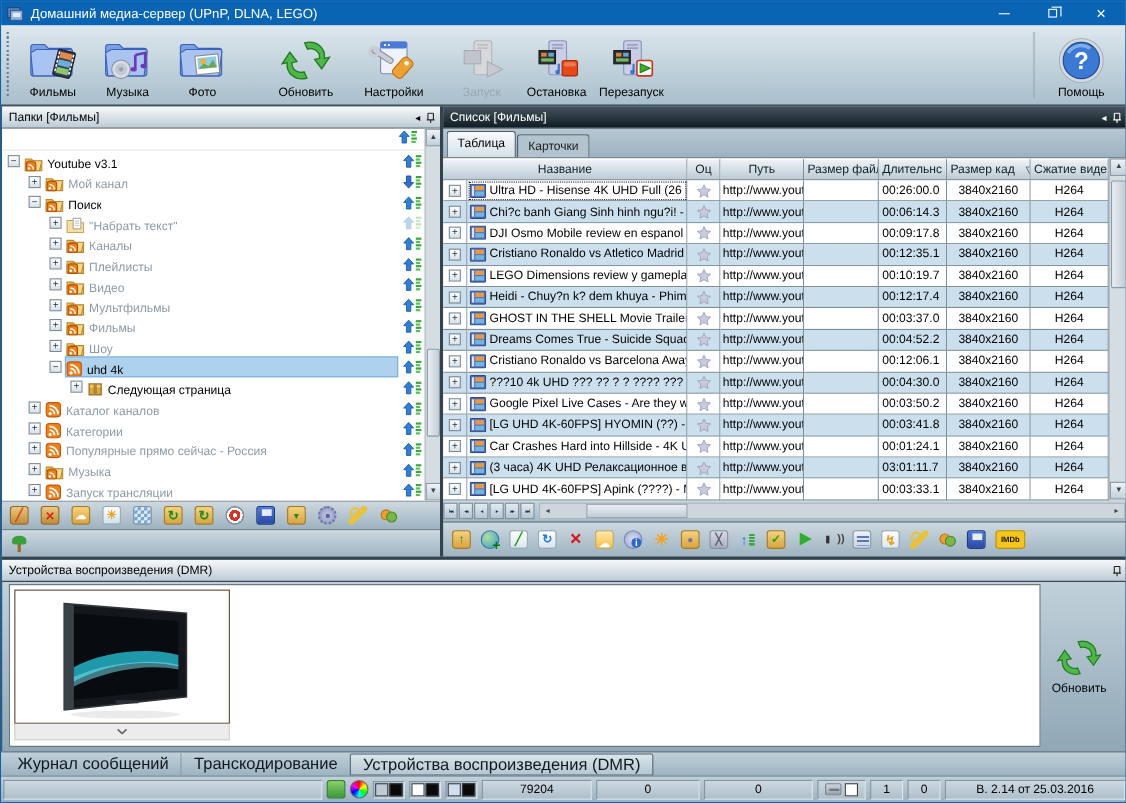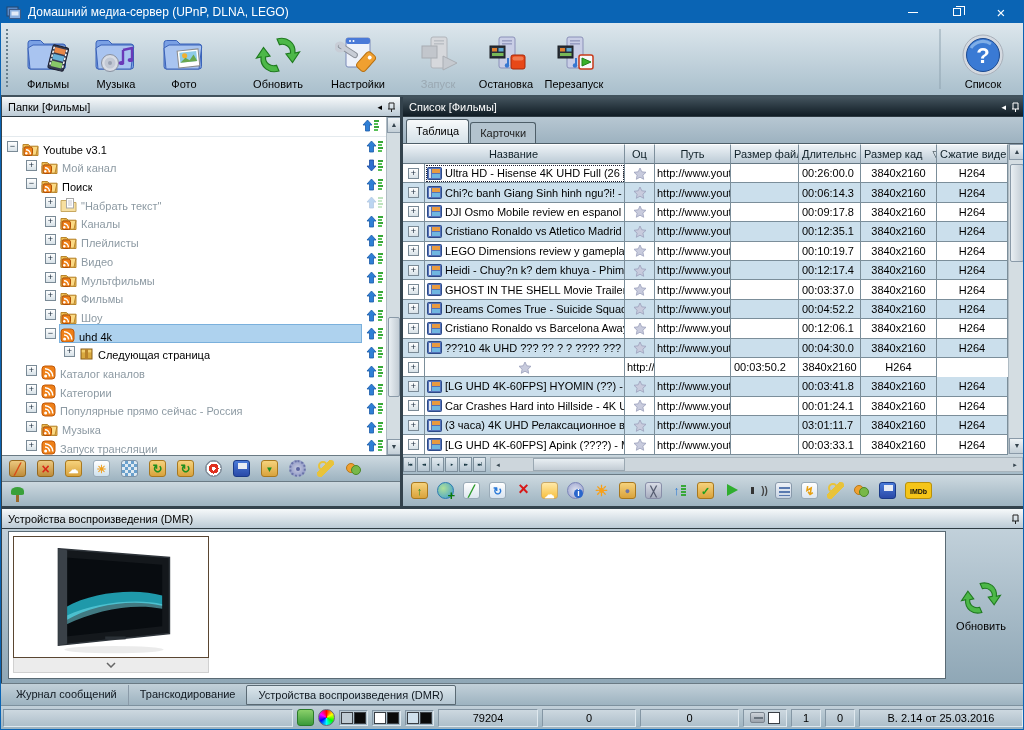--- a/index.html
+++ b/index.html
@@ -204,21 +204,21 @@
   .dmr-card .expand { width:196px; height:15px; background:#ececec; border:1px solid #d0d0d0; border-top:none;
                       display:flex; align-items:center; justify-content:center; }
   .dmr-right { position:absolute; right:8px; top:2px; bottom:4px; width:70px;
                display:flex; flex-direction:column; align-items:center; justify-content:center; gap:3px; }
   .dmr-right .lbl { font-size:11px; color:#000; }
 
   
   .bottom-tabs { position:absolute; left:0; top:682px; width:1024px; height:22px;
                  background:linear-gradient(#c2d0d9,#9db3c0); border-top:1px solid #6a7a84;
                  display:flex; align-items:flex-end; padding-left:4px; }
-  .btab { height:20px; line-height:19px; font-size:11px; color:#101820; padding:0 11px; }
+  .btab { height:20px; line-height:19px; font-size:15px; color:#101820; padding:0 11px; }
   .btab.sep { border-right:1px solid #8a9aa8; }
   .btab.active { background:linear-gradient(#dbe6ec,#b4c6d1); border:1px solid #5a6a74; border-radius:2px 2px 0 0; }
 
   .statusbar { position:absolute; left:0; top:704px; width:1024px; height:24px;
                background:linear-gradient(#c2d0d9,#9cb2bf); border-top:1px solid #7d919e;
                display:flex; align-items:center; gap:4px; padding:0 2px; }
   .sb-cell { height:18px; line-height:16px; font-size:11px; color:#000; text-align:center;
              background:linear-gradient(#cdd8e0,#aebfca); border:1px solid;
              border-color:#8496a4 #dfe8ee #dfe8ee #8496a4; }
   .sb-flex { flex:1; }
@@ -397,21 +397,21 @@
     <span class="tb-sep"></span>
     <div class="tb-btn" style="margin-right:6px;">
       <span>
           <svg width="44" height="44" viewBox="0 0 44 44">
         <circle cx="22" cy="22" r="20" fill="#d4d9e0" stroke="#a8b0ba"></circle>
         <circle cx="22" cy="22" r="16.5" fill="#3a7ad4" stroke="#1c4a90"></circle>
         <path d="M10 15 a14 14 0 0 1 20-4" stroke="#9cc4f0" stroke-width="3" fill="none" opacity=".7"></path>
         <text x="22" y="30" text-anchor="middle" font-size="22" font-weight="bold" fill="#fff" font-family="Liberation Sans, sans-serif">?</text>
       </svg>
         </span>
-      <span class="lbl">Список</span>
+      <span class="lbl">Помощь</span>
     </div>
   </div>
 
   <div class="main">
 
     <div class="left-panel">
       <div class="panel-header light">
         <span class="ph-title">Папки [Фильмы]</span>
         <span class="ph-arrow">◂</span>
         <span class="pin-icon">
@@ -1179,20 +1179,31 @@
                 </span>
                 <span class="c path">http://www.youtu</span>
                 <span class="c"></span>
                 <span class="c dur">00:04:30.0</span>
                 <span class="c center">3840x2160</span>
                 <span class="c center">H264</span>
               </div>
               <div class="trow">
                 <span class="c expcell">
                   <span class="expander">+</span>
+                </span>
+                <span class="c name">
+                  <span style="display:flex;">
+                    <svg width="15" height="13">
+                      <rect x="0.5" y="0.5" width="14" height="12" rx="1" fill="#5572b8" stroke="#2c4a88"></rect>
+                      <rect x="2" y="2" width="2" height="9" fill="#dce4f0"></rect>
+                      <rect x="5" y="2" width="8" height="4" fill="#e89a40"></rect>
+                      <rect x="5" y="7" width="8" height="4" fill="#6fb6e0"></rect>
+                    </svg>
+                  </span>
+                  <span class="ntext">Google Pixel Live Cases - Are they w</span>
                 </span>
                 <span class="c star">
                   <span style="display:flex;">
                     <svg width="14" height="13">
                       <path d="M7 1 l1.8 3.8 4.2 .5 -3.1 2.9 .8 4.1 L7 10.2 3.3 12.3 l.8-4.1 L1 5.3 l4.2-.5z" fill="#c8cbdd" stroke="#9ba0bb" stroke-width=".8"></path>
                     </svg>
                   </span>
                 </span>
                 <span class="c path">http://www.youtu</span>
                 <span class="c"></span>

